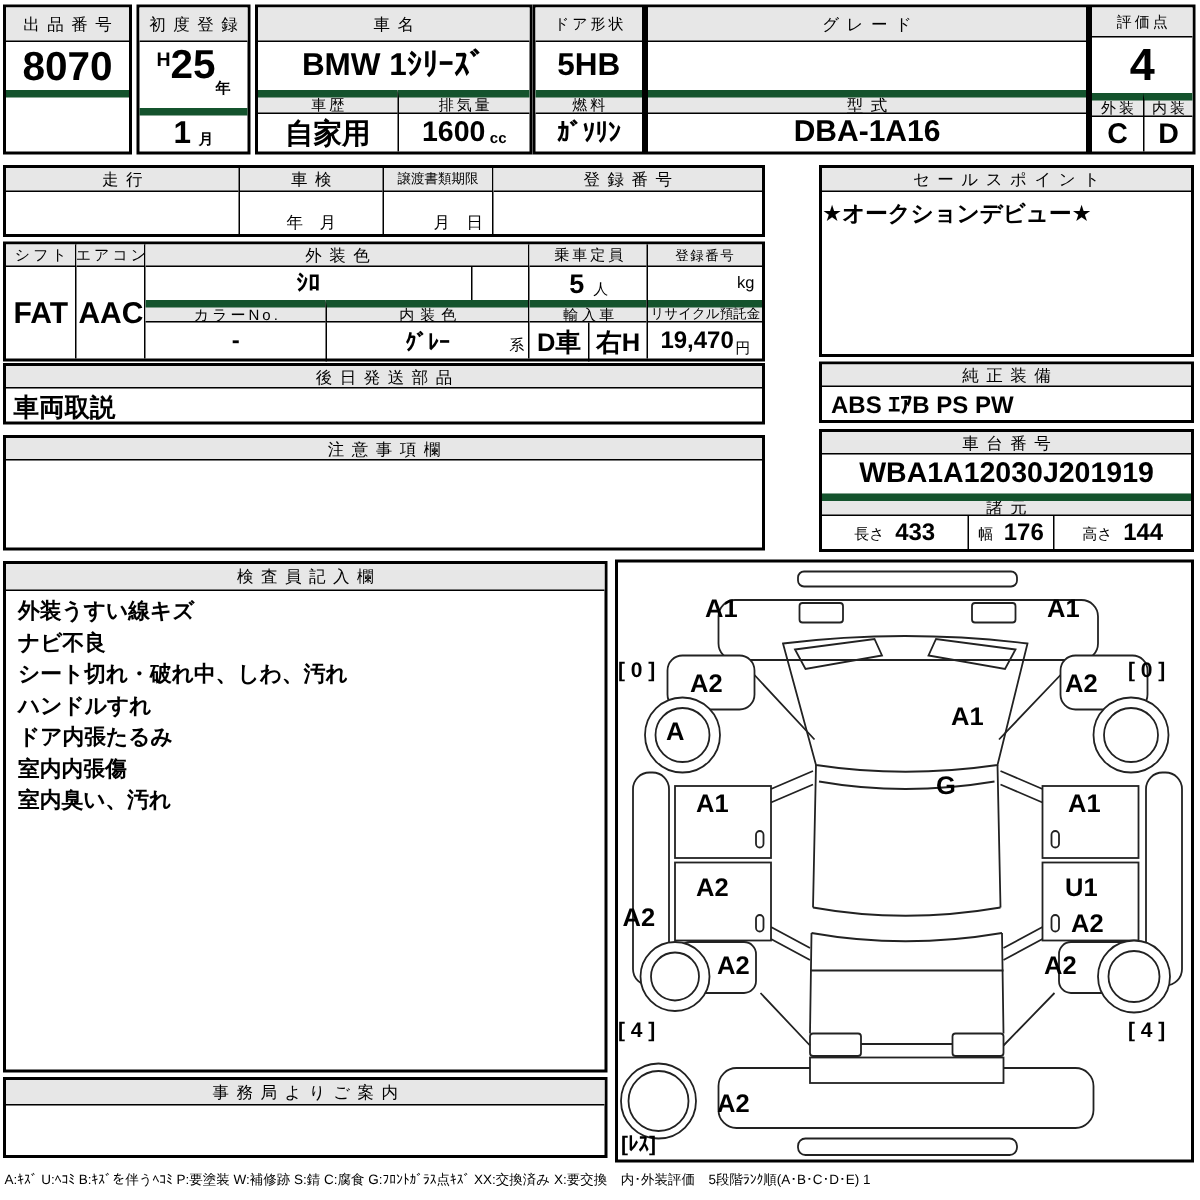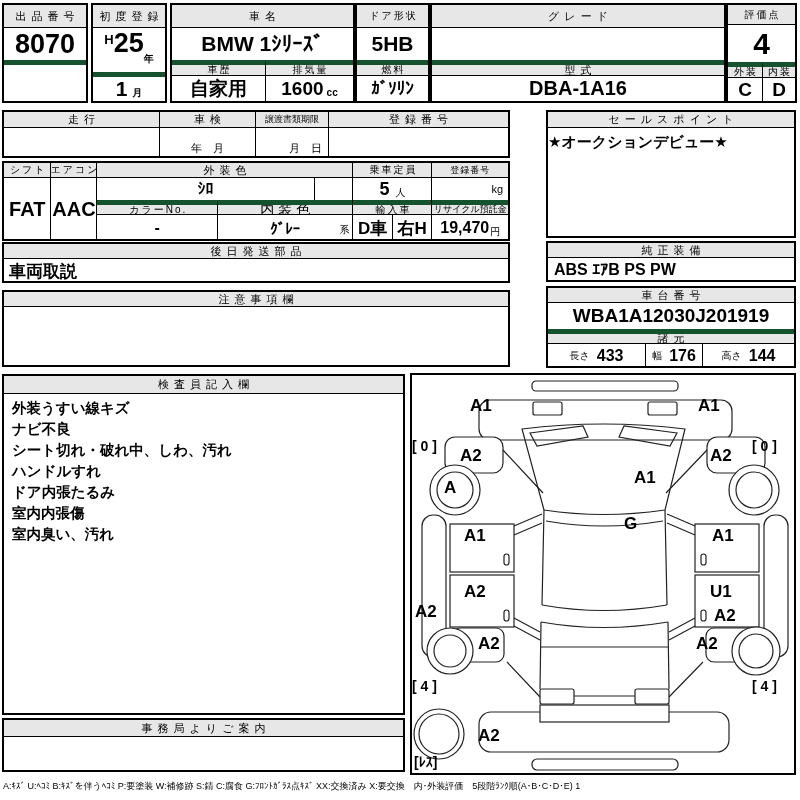--- a/index.html
+++ b/index.html
@@ -124,21 +124,21 @@
         <div class="val" style="height:62px;font-size:20px">AAC</div>
       </div>
       <div class="cl" style="width:256px">
         <div class="hd" style="height:15px">外装色</div>
         <div class="row" style="height:22px">
           <div class="val" style="width:217px;font-size:16px">ｼﾛ</div>
           <div class="cl" style="width:39px"></div>
         </div>
         <div class="row" style="height:15px">
           <div class="hd bt hds" style="width:120px;border-bottom:1px solid #000">カラーNo.</div>
-          <div class="hd bt cl" style="width:136px;border-bottom:1px solid #000;font-size:14px;letter-spacing:4px;text-indent:4px">内装色</div>
+          <div class="hd bt cl" style="width:136px;border-bottom:1px solid #000;font-size:10px;letter-spacing:4px;text-indent:4px">内装色</div>
         </div>
         <div class="row" style="height:26px">
           <div class="val" style="width:120px;font-size:16px">-</div>
           <div class="val cl" style="width:136px;position:relative;font-size:15px">
             <span>ｸﾞﾚｰ</span>
             <span style="position:absolute;right:3px;bottom:4px;font-size:10px;font-weight:normal">系</span>
           </div>
         </div>
       </div>
       <div class="cl" style="width:79px">

